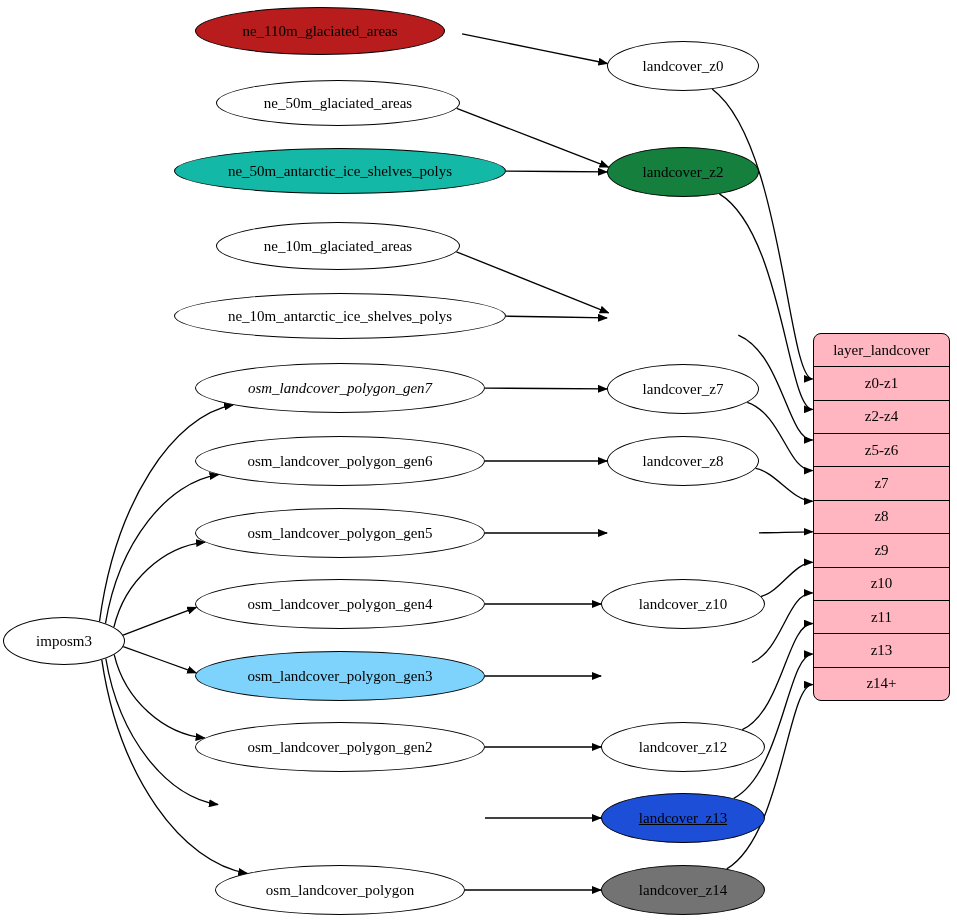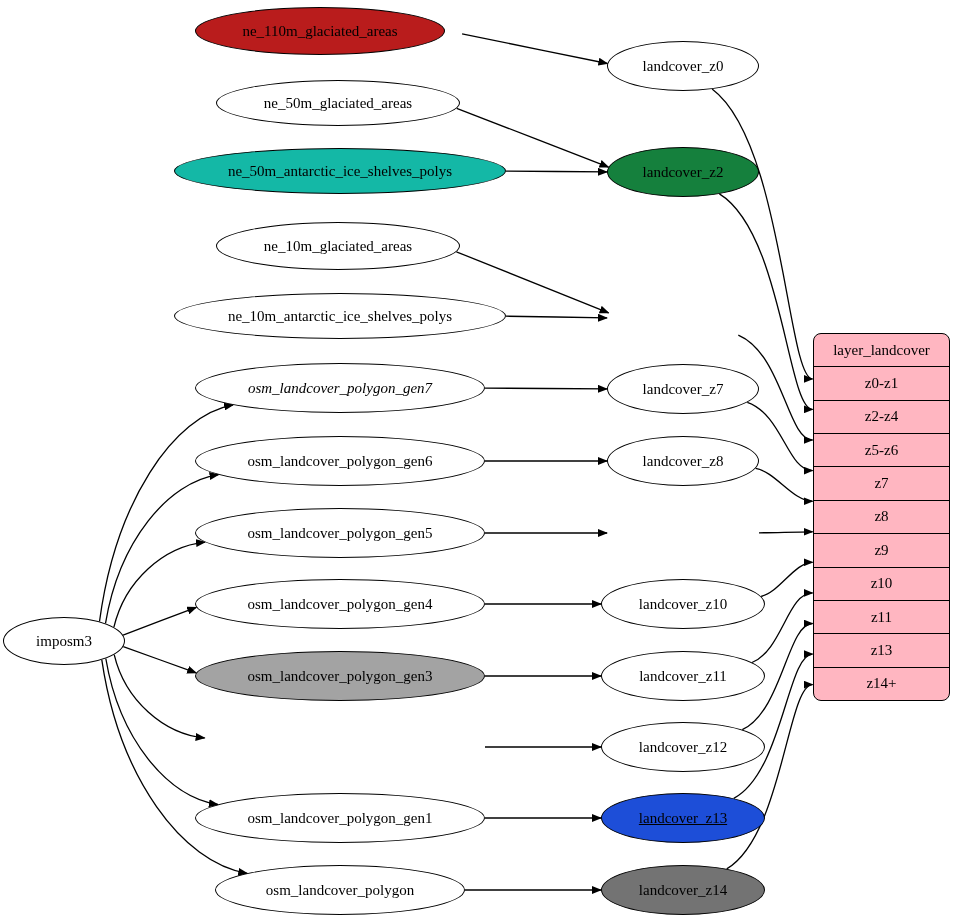--- a/index.html
+++ b/index.html
@@ -90,31 +90,30 @@
 
   <div class="node" style="left: 195px; top: 7px; width: 250px; height: 48px; background: #b91c1c; border-color: rgb(0, 0, 0);">ne_110m_glaciated_areas</div>
   <div class="node" style="left: 216px; top: 80px; width: 244px; height: 46px; background: rgb(255, 255, 255); border-color: rgb(0, 0, 0);">ne_50m_glaciated_areas</div>
   <div class="node" style="left: 174px; top: 148px; width: 332px; height: 46px; background: #14b8a6; border-color: rgb(0, 0, 0);">ne_50m_antarctic_ice_shelves_polys</div>
   <div class="node" style="left: 216px; top: 222px; width: 244px; height: 48px; background: rgb(255, 255, 255); border-color: rgb(0, 0, 0);">ne_10m_glaciated_areas</div>
   <div class="node" style="left: 174px; top: 293px; width: 332px; height: 46px; background: rgb(255, 255, 255); border-color: rgb(0, 0, 0);">ne_10m_antarctic_ice_shelves_polys</div>
   <div class="node" style="left: 195px; top: 363px; width: 290px; height: 50px; background: rgb(255, 255, 255); border-color: rgb(0, 0, 0); font-style: italic;">osm_landcover_polygon_gen7</div>
   <div class="node" style="left: 195px; top: 436px; width: 290px; height: 50px; background: rgb(255, 255, 255); border-color: rgb(0, 0, 0);">osm_landcover_polygon_gen6</div>
   <div class="node" style="left: 195px; top: 508px; width: 290px; height: 50px; background: rgb(255, 255, 255); border-color: rgb(0, 0, 0); text-align: right;">osm_landcover_polygon_gen5</div>
   <div class="node" style="left: 195px; top: 579px; width: 290px; height: 50px; background: rgb(255, 255, 255); border-color: rgb(0, 0, 0);">osm_landcover_polygon_gen4</div>
-  <div class="node" style="left: 195px; top: 651px; width: 290px; height: 50px; background: #a3a3a3; border-color: rgb(0, 0, 0); text-align: right;">osm_landcover_polygon_gen3</div>
-  <div class="node" style="left: 195px; top: 793px; width: 290px; height: 50px; background: rgb(255, 255, 255); border-color: rgb(0, 0, 0);">osm_landcover_polygon_gen1</div>
+  <div class="node" style="left: 195px; top: 651px; width: 290px; height: 50px; background: #7dd3fc; border-color: rgb(0, 0, 0); text-align: right;">osm_landcover_polygon_gen3</div>
+  <div class="node" style="left: 195px; top: 722px; width: 290px; height: 50px; background: rgb(255, 255, 255); border-color: rgb(0, 0, 0);">osm_landcover_polygon_gen2</div>
   <div class="node" style="left: 215px; top: 865px; width: 250px; height: 50px; background: rgb(255, 255, 255); border-color: rgb(0, 0, 0);">osm_landcover_polygon</div>
   <div class="node" style="left: 3px; top: 617px; width: 122px; height: 48px; background: rgb(255, 255, 255); border-color: rgb(0, 0, 0);">imposm3</div>
 
   <div class="node" style="left: 607px; top: 41px; width: 152px; height: 50px; background: rgb(255, 255, 255); border-color: rgb(0, 0, 0);">landcover_z0</div>
   <div class="node" style="left: 607px; top: 147px; width: 152px; height: 50px; background: #15803d; border-color: rgb(0, 0, 0);">landcover_z2</div>
   <div class="node" style="left: 607px; top: 364px; width: 152px; height: 50px; background: rgb(255, 255, 255); border-color: rgb(0, 0, 0);">landcover_z7</div>
   <div class="node" style="left: 607px; top: 436px; width: 152px; height: 50px; background: rgb(255, 255, 255); border-color: rgb(0, 0, 0);">landcover_z8</div>
   <div class="node" style="left: 601px; top: 579px; width: 164px; height: 50px; background: rgb(255, 255, 255); border-color: rgb(0, 0, 0);">landcover_z10</div>
-  <div class="node" style="left: 601px; top: 651px; width: 164px; height: 50px; background: rgb(255, 255, 255); border-color: rgb(0, 0, 0);">landcover_z11</div>
   <div class="node" style="left: 601px; top: 722px; width: 164px; height: 50px; background: rgb(255, 255, 255); border-color: rgb(0, 0, 0);">landcover_z12</div>
   <div class="node" style="left: 601px; top: 793px; width: 164px; height: 50px; background: #1d4ed8; border-color: rgb(0, 0, 0); text-decoration: underline;">landcover_z13</div>
   <div class="node" style="left: 601px; top: 865px; width: 164px; height: 50px; background: #737373; border-color: rgb(0, 0, 0);">landcover_z14</div>
 
   <div class="lc-table" style="left: 813px; top: 333px; width: 137px; height: 368px; background: rgb(255, 182, 193);">
     <div class="lc-cell lc-header">layer_landcover</div>
     <div class="lc-cell">z0-z1</div>
     <div class="lc-cell">z2-z4</div>
     <div class="lc-cell">z5-z6</div>
     <div class="lc-cell">z7</div>

